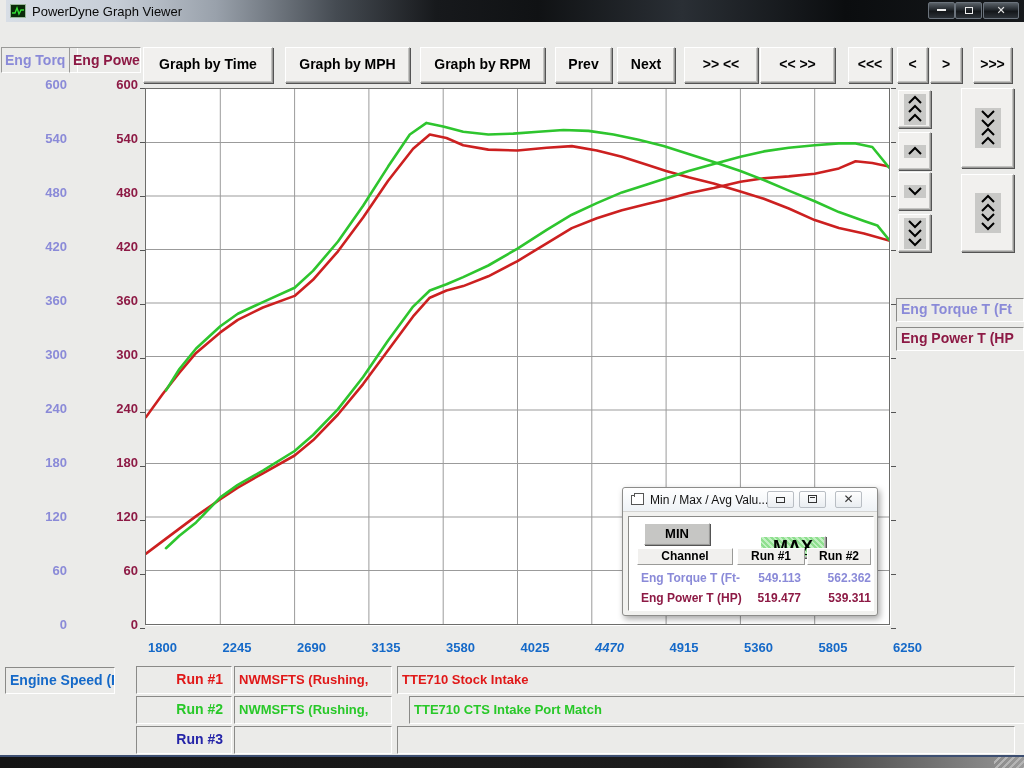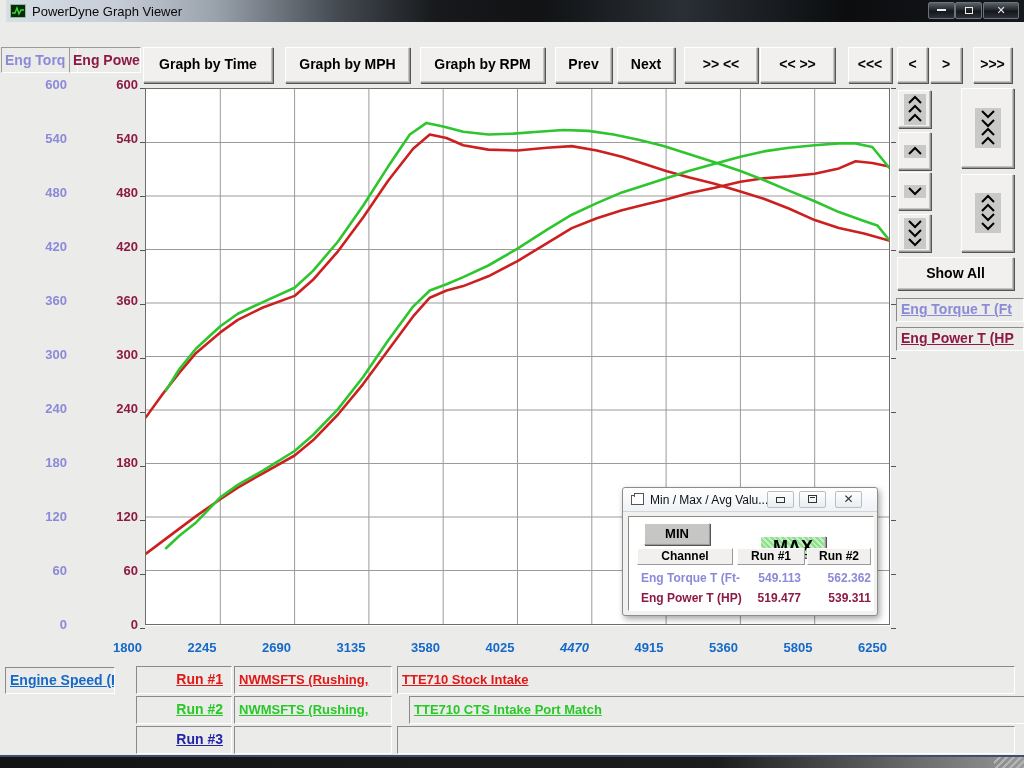--- a/index.html
+++ b/index.html
@@ -23,31 +23,31 @@
     border-bottom:1px solid #dcdcda; font-size:12px; color:#3a3a3a; }
   .menu-item { display:inline-block; padding:3px 8px 0 8px; }
 
   
   .btn3d { position:absolute; background:#f1f0ee; border:1px solid #9a9a98;
     border-top-color:#ffffff; border-left-color:#ffffff;
     box-shadow:1px 1px 0 #545454, inset -1px -1px 0 #c2c2c0;
     font-weight:bold; font-size:14px; color:#000; text-align:center; cursor:default; }
   .inset { position:absolute; background:#ebebe9; border:1px solid #8a8a88;
     border-bottom-color:#ffffff; border-right-color:#ffffff;
-    overflow:hidden; white-space:nowrap;text-decoration:underline; }
+    overflow:hidden; white-space:nowrap; }
 
   
   .axis-head { position:absolute; top:47px; height:26px; font-weight:bold; font-size:14px;
     padding:4px 0 0 3px; border:1px solid #9a9a98; border-bottom-color:#fff; border-right-color:#fff;
     overflow:hidden; white-space:nowrap; }
   #torq-head { left:1px; width:77px; color:#8a8ad8; }
   #pow-head  { left:69px; width:72px; color:#8d1a45; }
   .ytick { position:absolute; width:60px; height:16px; font-weight:bold; font-size:13px; text-align:right; }
   .xtick { position:absolute; width:64px; height:16px; font-weight:bold; font-size:13px;
-    text-align:left; color:#1569c8; top:640px; }
+    text-align:right; color:#1569c8; top:640px; }
   .tickstub { position:absolute; width:5px; height:1px; background:#555; }
 
   
   #plot { position:absolute; left:145px; top:88px; width:745px; height:537px;
     background:#ffffff; border:1px solid #6d6d6b; box-shadow:1px 1px 0 #fff; }
   #plot svg { display:block; }
 
   
   .chevbtn { display:flex; align-items:center; justify-content:center; }
   .chev-inner { background:#c9c9c7; display:flex; align-items:center; justify-content:center; }
@@ -270,21 +270,20 @@
           <svg width="26" height="40" viewBox="0 0 26 40">
             <path d="M7 9 L13 3 L19 9" fill="none" stroke="#000" stroke-width="2"></path>
             <path d="M7 18 L13 12 L19 18" fill="none" stroke="#000" stroke-width="2"></path>
             <path d="M7 21 L13 27 L19 21" fill="none" stroke="#000" stroke-width="2"></path>
             <path d="M7 30 L13 36 L19 30" fill="none" stroke="#000" stroke-width="2"></path>
           </svg>
         </span>
       </div>
     </div>
 
-  <div class="btn3d" id="show-all">Show All</div>
   <div class="inset legendbox" id="legend-torque">Eng Torque T (Ft</div>
   <div class="inset legendbox" id="legend-power">Eng Power T (HP</div>
 
   <div id="mmwin">
     <div id="mm-titlebar">
       <div id="mm-icon"></div>
       <span id="mm-title">Min / Max / Avg Valu...</span>
       <div class="mmbtn" id="mm-btn-min"><span class="mm-minbar"></span></div>
       <div class="mmbtn" id="mm-btn-rest"><span class="mm-restbox"></span></div>
       <div class="mmbtn" id="mm-btn-close">✕</div>

